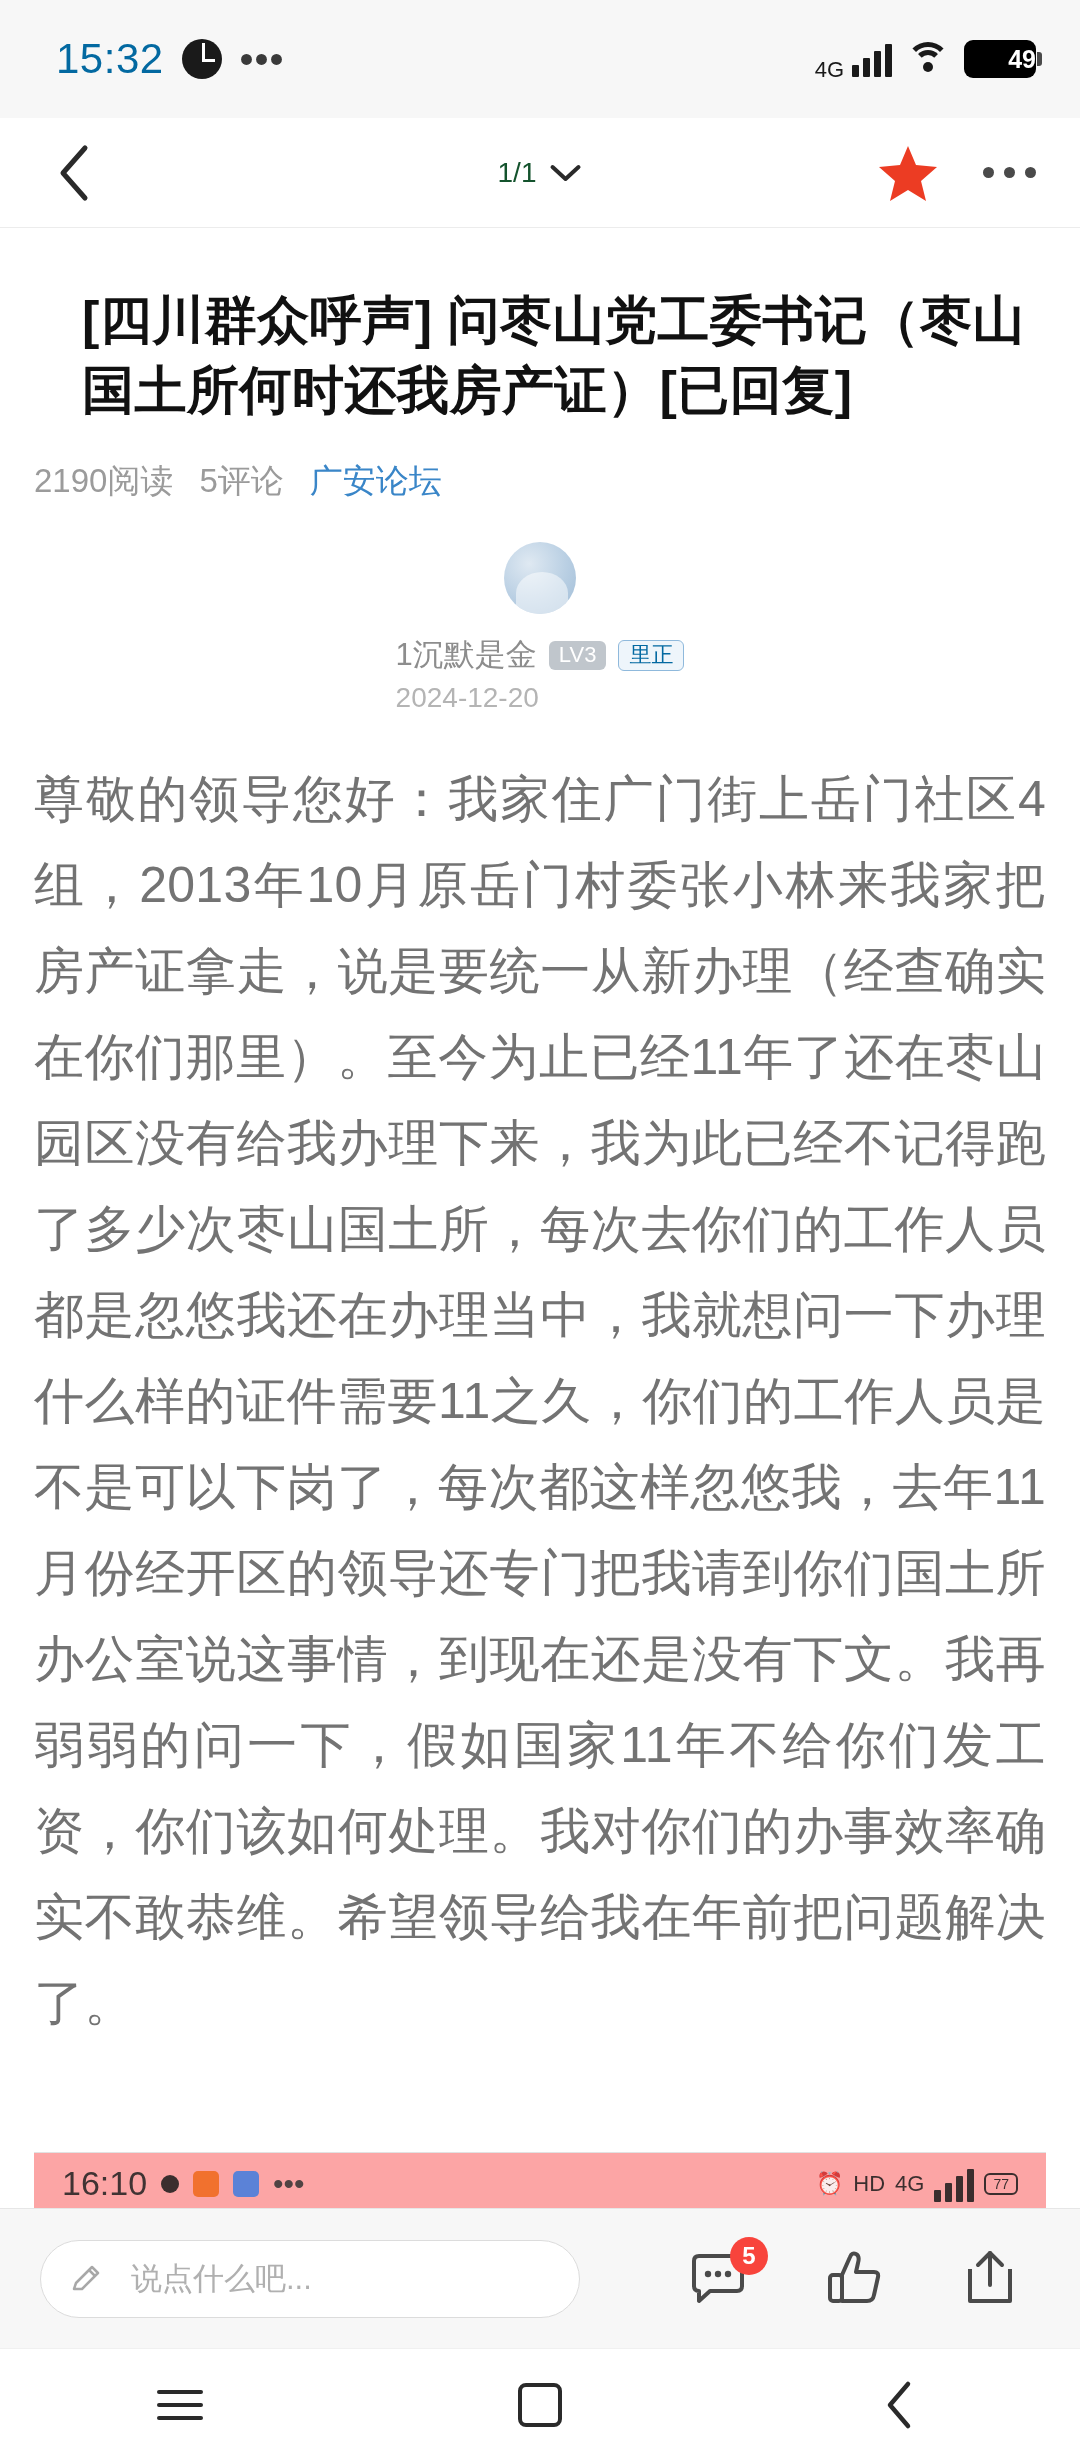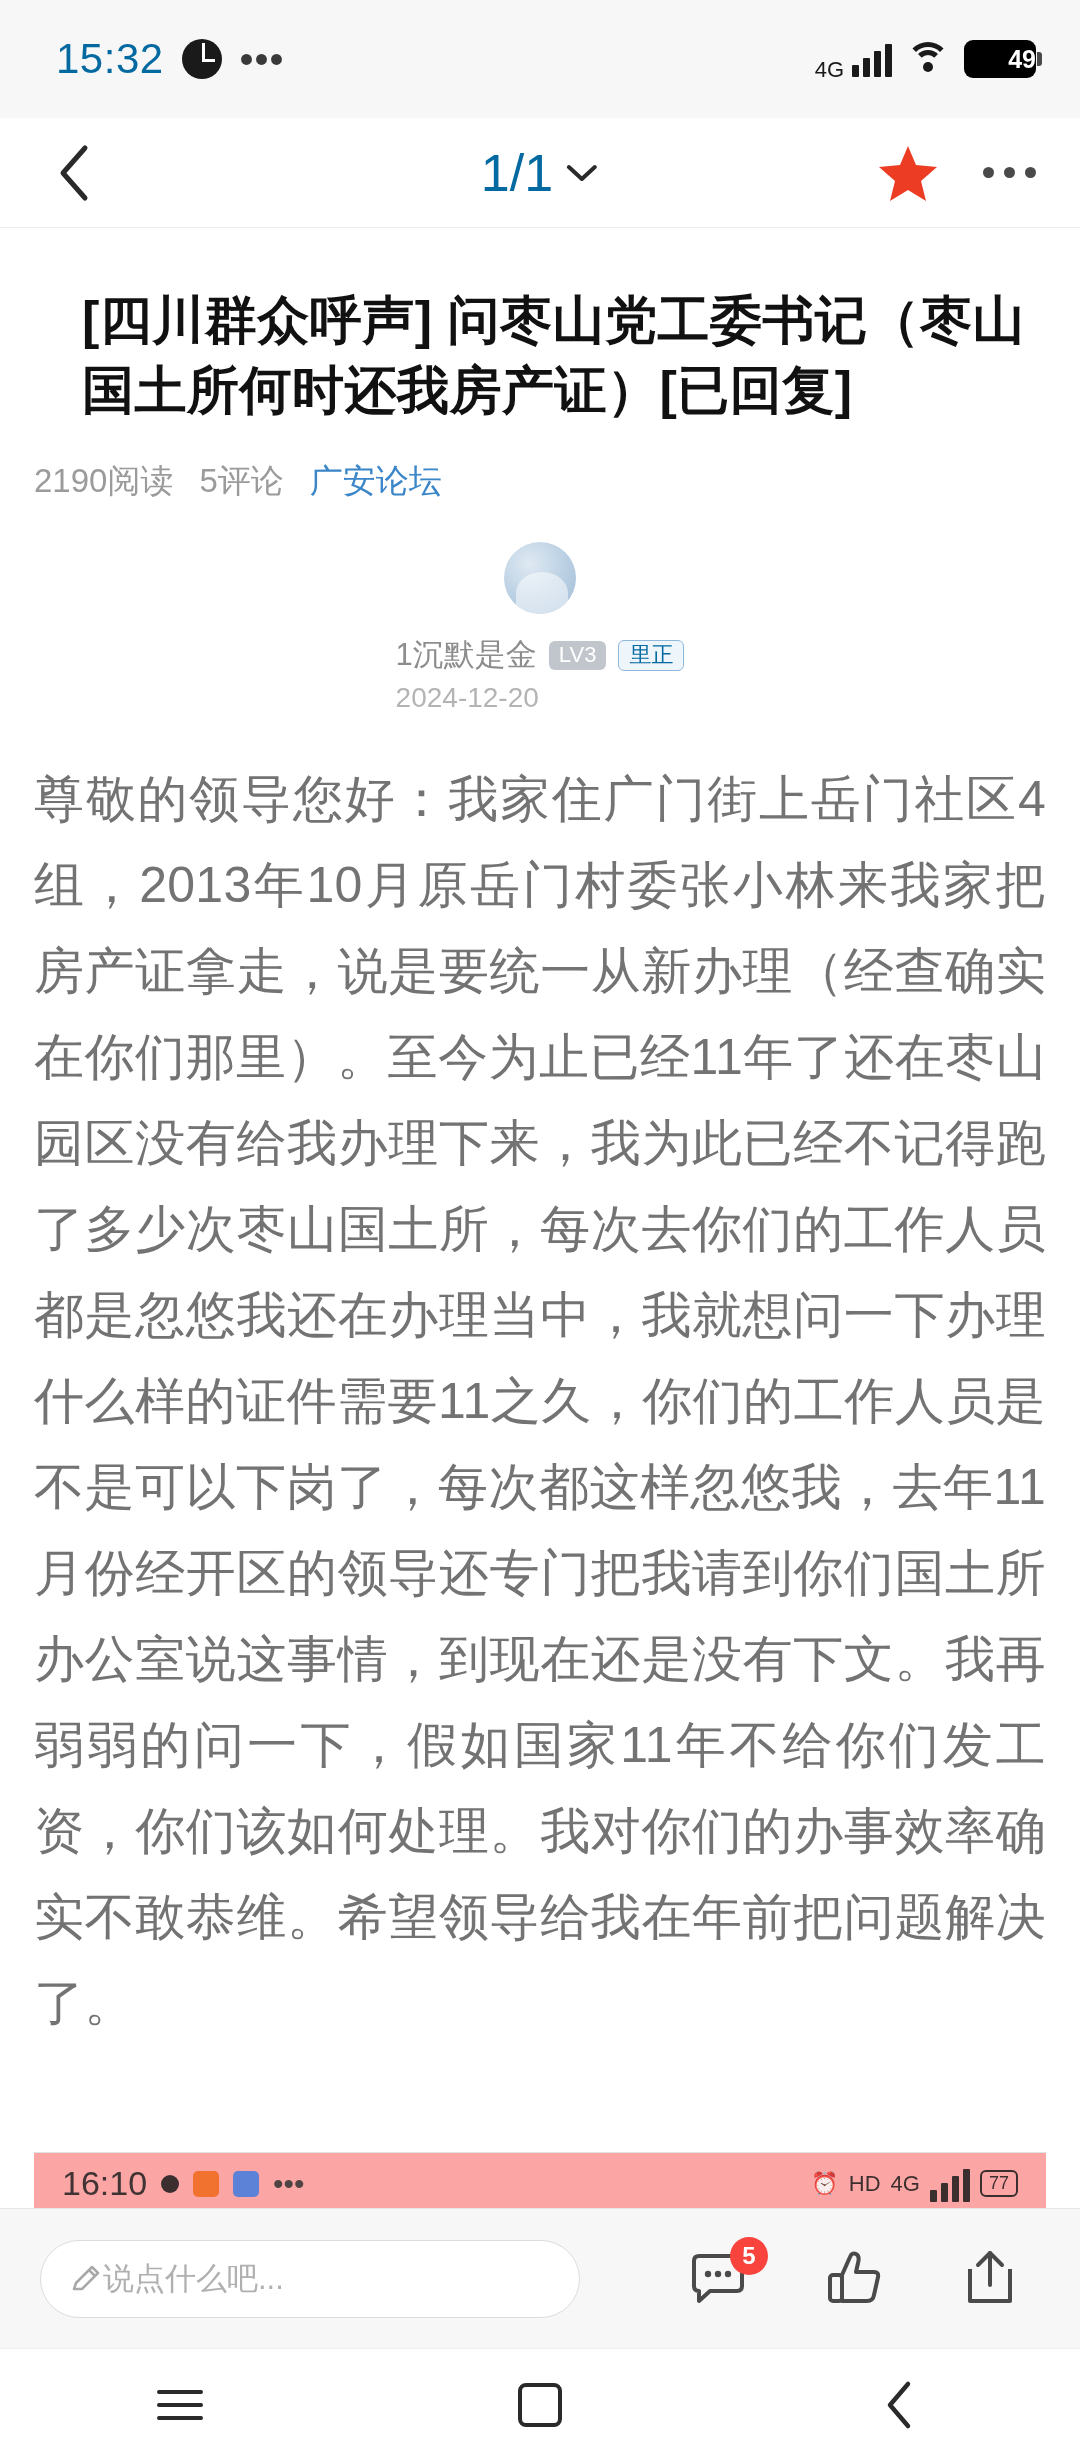--- a/index.html
+++ b/index.html
@@ -168,22 +168,22 @@
   .nav-back svg { display: block; }
   .nav-center {
     position: absolute;
     left: 50%;
     transform: translateX(-50%);
     display: flex;
     align-items: center;
     gap: 12px;
   }
   .nav-page {
-    font-size: 52px;
-    color: #0369a1;
+    font-size: 28px;
+    color: #14532d;
   }
   .nav-right {
     margin-left: auto;
     display: flex;
     align-items: center;
     gap: 40px;
   }
   .star-icon { width: 62px; height: 62px; display:block; }
   .more-dots {
     display: flex;
@@ -312,21 +312,21 @@
   .peek-dot { width: 18px; height: 18px; border-radius: 50%; background: #1a1a1a; }
   .peek-sq1 { width: 26px; height: 26px; border-radius: 5px; background: #f0691a; }
   .peek-sq2 { width: 26px; height: 26px; border-radius: 5px; background: #3f7de0; }
   .peek-ell { font-size: 30px; color: #333; line-height: 0.4; }
   .peek-right { display: flex; align-items: center; gap: 10px; }
   .peek-ic { font-size: 22px; color: #1a1a1a; }
   .peek-batt {
     border: 2px solid #1a1a1a;
     border-radius: 6px;
     padding: 1px 7px;
-    font-size: 18px;
+    font-size: 14px;
     color: #1a1a1a;
   }
 
   
   .action-bar {
     height: 140px;
     background: #f7f7f7;
     border-top: 1px solid #e6e6e6;
     display: flex;
     align-items: center;
@@ -337,21 +337,21 @@
   .comment-box {
     flex: 1 1 auto;
     max-width: 540px;
     height: 78px;
     border: 1px solid #dcdcdc;
     border-radius: 39px;
     background: #ffffff;
     display: flex;
     align-items: center;
     padding: 0 28px;
-    gap: 0;
+    gap: 28px;
   }
   .pencil-icon { width: 34px; height: 34px; display:block; }
   .comment-placeholder {
     font-size: 31px;
     color: #b0b0b0;
   }
   .actions {
     margin-left: auto;
     display: flex;
     align-items: center;

